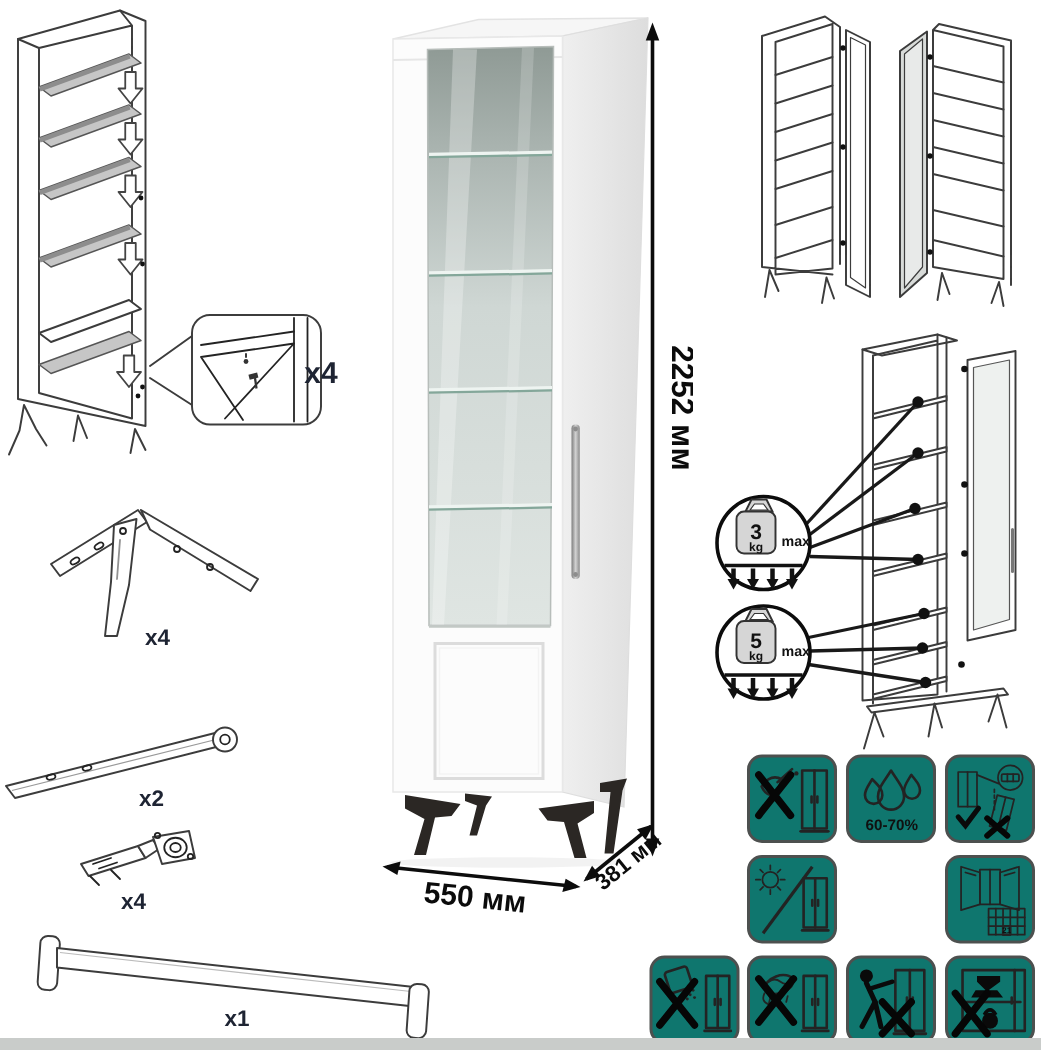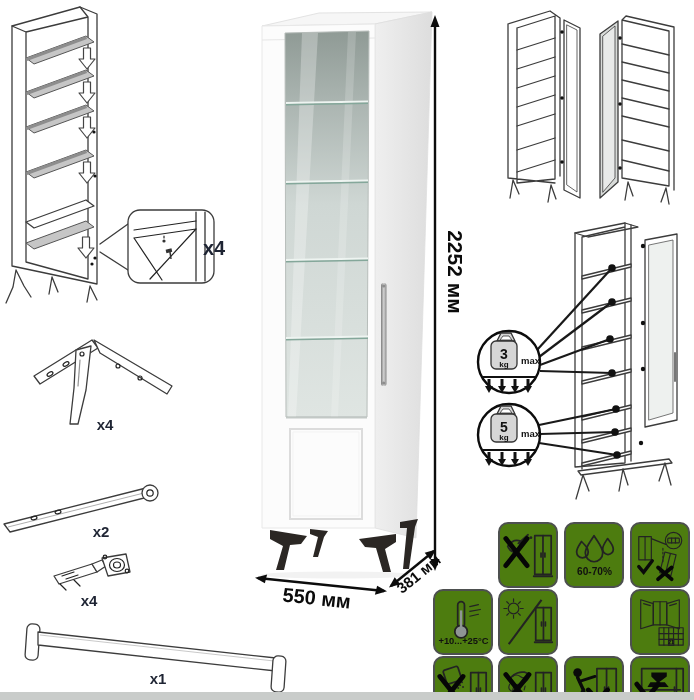--- a/index.html
+++ b/index.html
@@ -12,22 +12,22 @@
   .dim{font-weight:bold;fill:#0b0b0b;text-anchor:middle;}
   .ln{stroke:#3c3c3c;fill:none;stroke-width:1.3;stroke-linejoin:round;stroke-linecap:round;}
   .wfill{fill:#ffffff;stroke:#3c3c3c;stroke-width:1.3;stroke-linejoin:round;}
   .gfill{fill:#c6c6c6;stroke:#555;stroke-width:1;stroke-linejoin:round;}
   .gedge{fill:#8d8d8d;stroke:none;}
   .arrowblk{fill:#ffffff;stroke:#444;stroke-width:1.2;stroke-linejoin:round;}
   .ic{stroke:#232323;fill:none;stroke-width:1.8;stroke-linecap:round;stroke-linejoin:round;}
   .icthin{stroke:#232323;fill:none;stroke-width:1.2;stroke-linecap:round;stroke-linejoin:round;}
   .icx{stroke:#060606;stroke-width:5;stroke-linecap:round;fill:none;}
   .iclabel{font-weight:bold;fill:#101010;text-anchor:middle;}
-  .card{position:absolute;width:60px;height:66px;border:2.5px solid #4d504f;border-radius:10px;
-        background:#4d7c0f;box-sizing:border-box;display:flex;align-items:center;justify-content:center;margin-top:19px;}
+  .card{position:absolute;width:60px;height:59px;border:2.5px solid #4d504f;border-radius:10px;
+        background:#0f766e;box-sizing:border-box;display:flex;align-items:center;justify-content:center;}
   #bottom-strip{position:absolute;left:0;top:692px;width:694px;height:8px;background:#c9ccca;}
 </style>
 </head>
 <body>
 
 <div id="sheet">
 
   <svg style="left:0;top:0" width="250" height="322" viewBox="0 0 250 322">
     <g>
       <polygon class="wfill" points="12,26 80,7 97,14 97,284 12,266"></polygon>
@@ -363,31 +363,20 @@
       </g>
       <g class="icthin" transform="translate(33,24) rotate(14)">
           <rect x="0" y="0" width="12" height="22"></rect>
           <line x1="6" y1="0" x2="6" y2="22"></line>
         </g>
       <line x1="31" y1="20" x2="31" y2="34" class="icthin" stroke-dasharray="2,2"></line>
       <path d="M26,40 L40,52 M40,40 L26,52" stroke="#060606" stroke-width="4" fill="none" stroke-linecap="round"></path>
     </svg>
   </div>
 
-  <div class="card" style="left:433px;top:570px">
-    <svg width="55" height="54" viewBox="0 0 57 54">
-      <g>
-        <rect class="ic" x="22.5" y="6" width="7" height="27" rx="3.5"></rect>
-        <circle cx="26" cy="37" r="6.5" fill="#8f9595" stroke="#232323" stroke-width="1.8"></circle>
-        <line x1="26" y1="15" x2="26" y2="33" stroke="#8f9595" stroke-width="2.5"></line>
-        <path class="icthin" d="M35,11 L44,9 M35,16 L46,14 M35,21 L44,19"></path>
-      </g>
-      <text class="iclabel" x="28.5" y="50" font-size="9" textLength="52" lengthAdjust="spacingAndGlyphs">+10...+25°C</text>
-    </svg>
-  </div>
 
   <div class="card" style="left:498px;top:570px">
     <svg width="55" height="54" viewBox="0 0 57 54">
       <g class="icthin">
         <circle cx="13" cy="13" r="5.5"></circle>
         <path d="M13,3 V6 M13,20 V23 M3,13 H6 M20,13 H23 M6,6 L8,8 M18,18 L20,20 M20,6 L18,8 M8,18 L6,20"></path>
       </g>
       <g class="ic">
           <rect x="36" y="12" width="16" height="34"></rect>
           <line x1="44" y1="12" x2="44" y2="46"></line>

